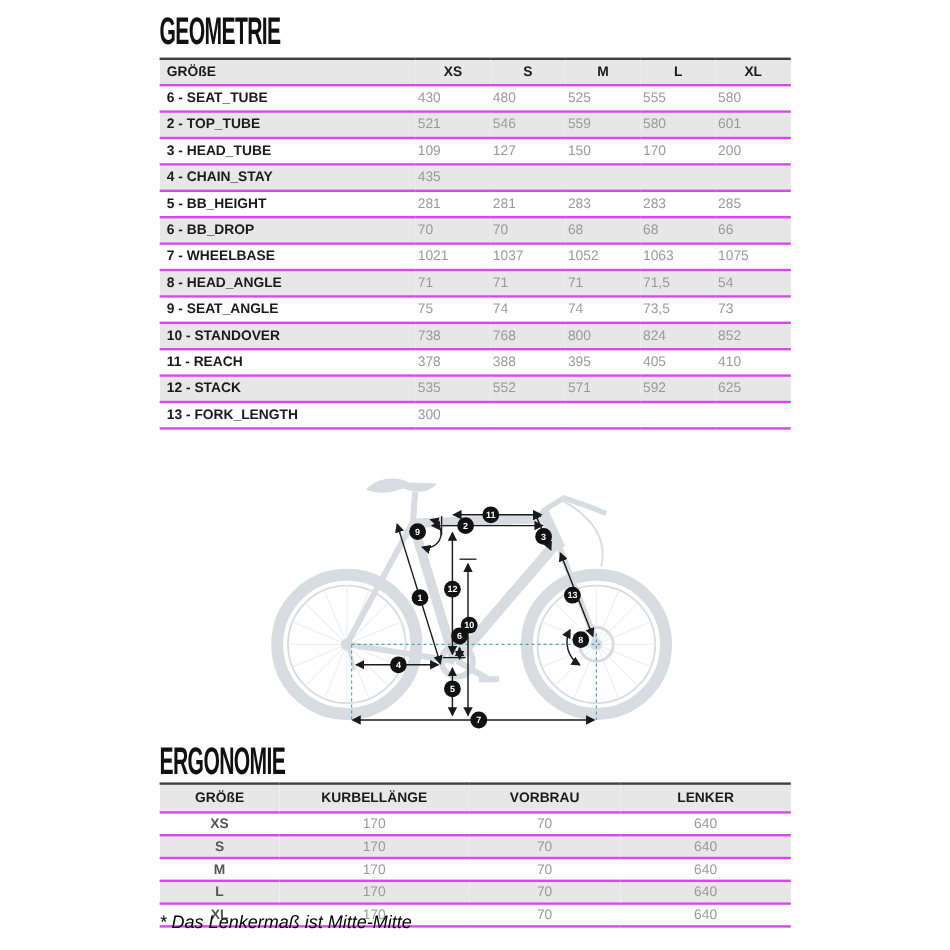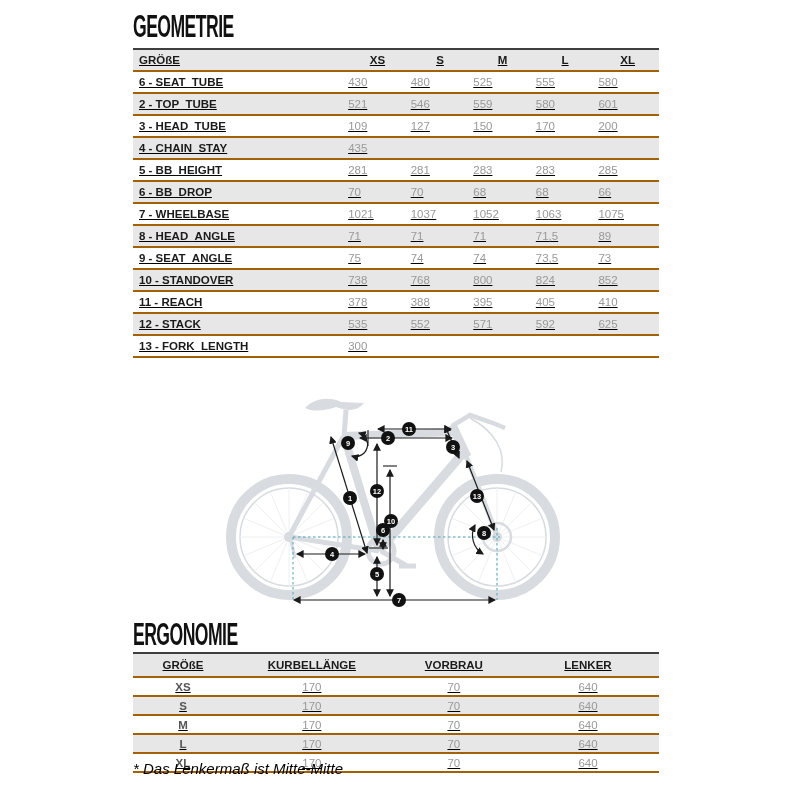--- a/index.html
+++ b/index.html
@@ -7,21 +7,21 @@
         font-family:"Liberation Sans",sans-serif;}
   .section-title{position:absolute;left:133px;font-weight:700;font-size:32px;color:#111111;
         transform:scale(0.55,1.0);transform-origin:left top;letter-spacing:-1px;white-space:nowrap;}
   #geo-title{top:8px;}
   #ergo-title{top:616px;}
 
   table{border-collapse:collapse;table-layout:fixed;width:526px;}
   .spec-table{position:absolute;left:133px;font-size:11.5px;}
   #geo-table{top:48px;}
   #ergo-table{top:652px;}
-  .spec-table tr{border-bottom:2px solid #a16207;text-decoration:underline;}
+  .spec-table tr{border-bottom:2px solid #d946ef;}
   .spec-table thead tr{border-top:2px solid #3f3f3f;background:#e7e7e7;}
   .spec-table tr.alt{background:#e7e7e7;}
   .spec-table th,.spec-table td{padding:3px 2px;line-height:14px;overflow:hidden;white-space:nowrap;}
   #geo-table th.label-h,#geo-table td.label{width:39%;text-align:left;padding-left:6px;
         font-weight:700;color:#1a1a1a;}
   #geo-table th{font-weight:700;color:#1a1a1a;text-align:center;}
   #geo-table td.val{text-align:left;color:#999999;}
   #ergo-table th{font-weight:700;color:#1a1a1a;text-align:center;padding:4px 2px;}
   #ergo-table td{text-align:center;padding:1.5px 2px;}
   #ergo-table td.size{font-weight:700;color:#555555;}
@@ -112,21 +112,21 @@
           <td class="val">1052</td>
           <td class="val">1063</td>
           <td class="val">1075</td>
         </tr>
         <tr class="alt">
           <td class="label">8 - HEAD_ANGLE</td>
           <td class="val">71</td>
           <td class="val">71</td>
           <td class="val">71</td>
           <td class="val">71,5</td>
-          <td class="val">89</td>
+          <td class="val">54</td>
         </tr>
         <tr>
           <td class="label">9 - SEAT_ANGLE</td>
           <td class="val">75</td>
           <td class="val">74</td>
           <td class="val">74</td>
           <td class="val">73,5</td>
           <td class="val">73</td>
         </tr>
         <tr class="alt">

